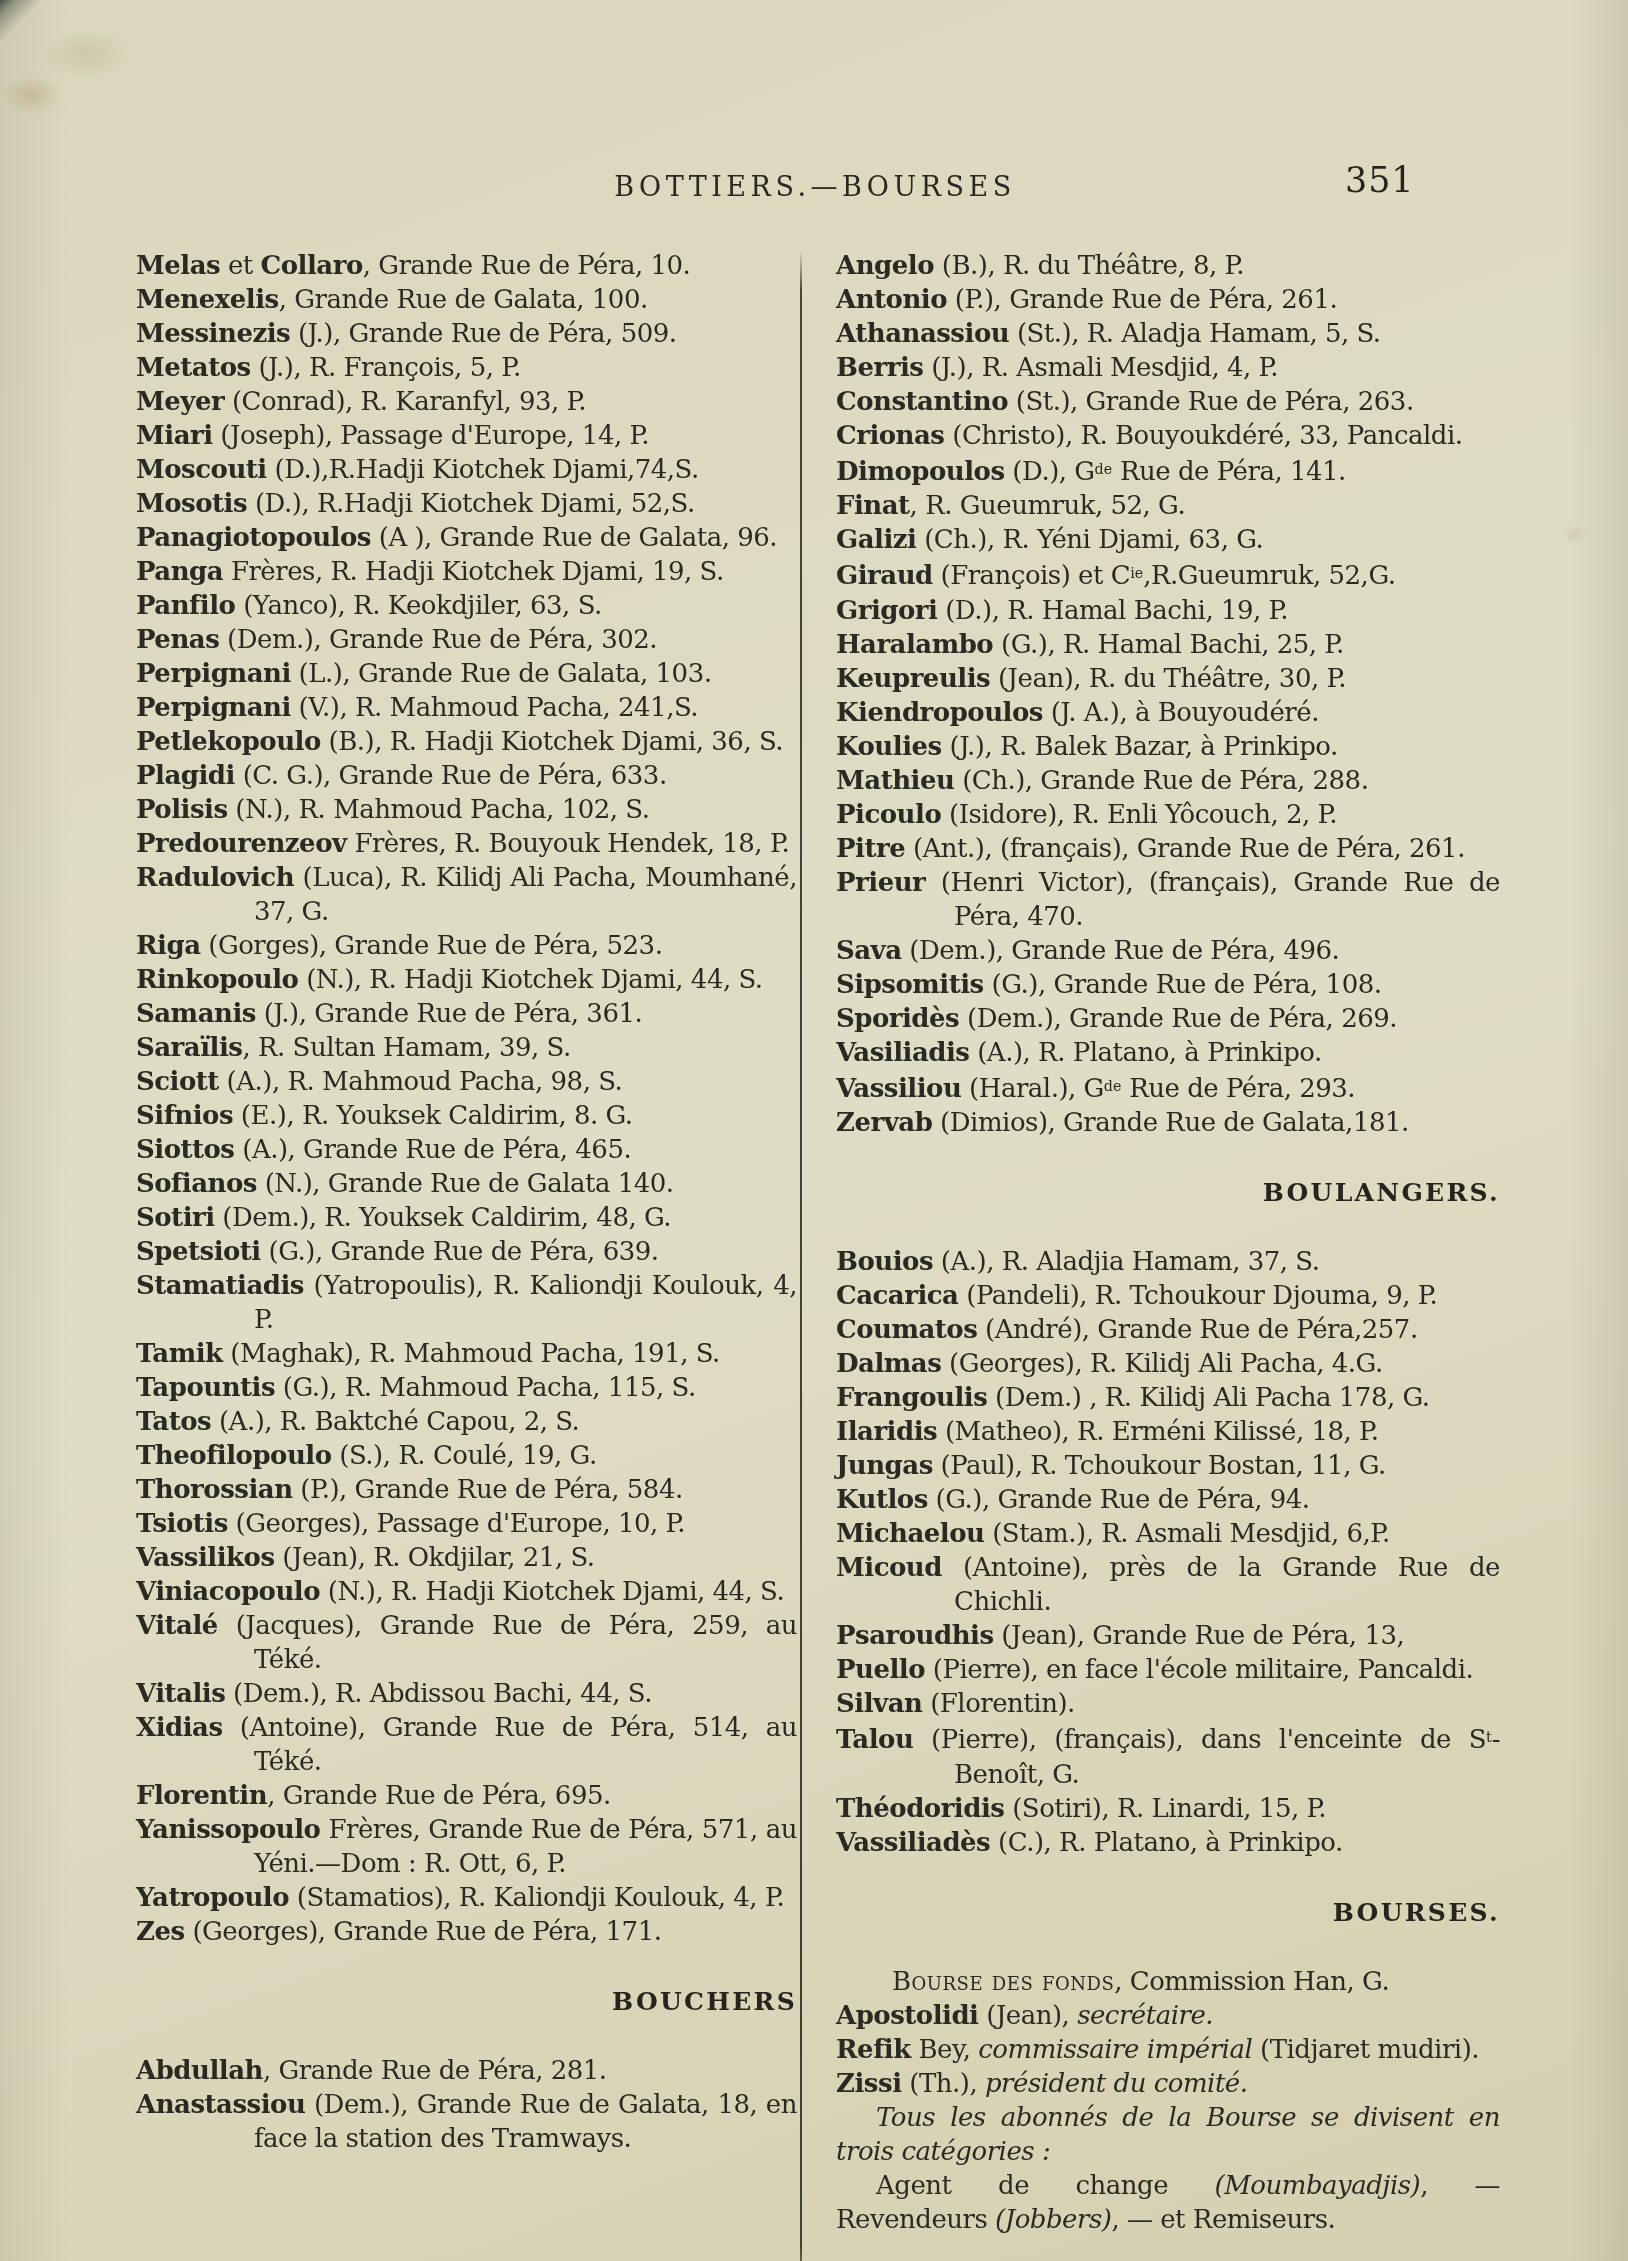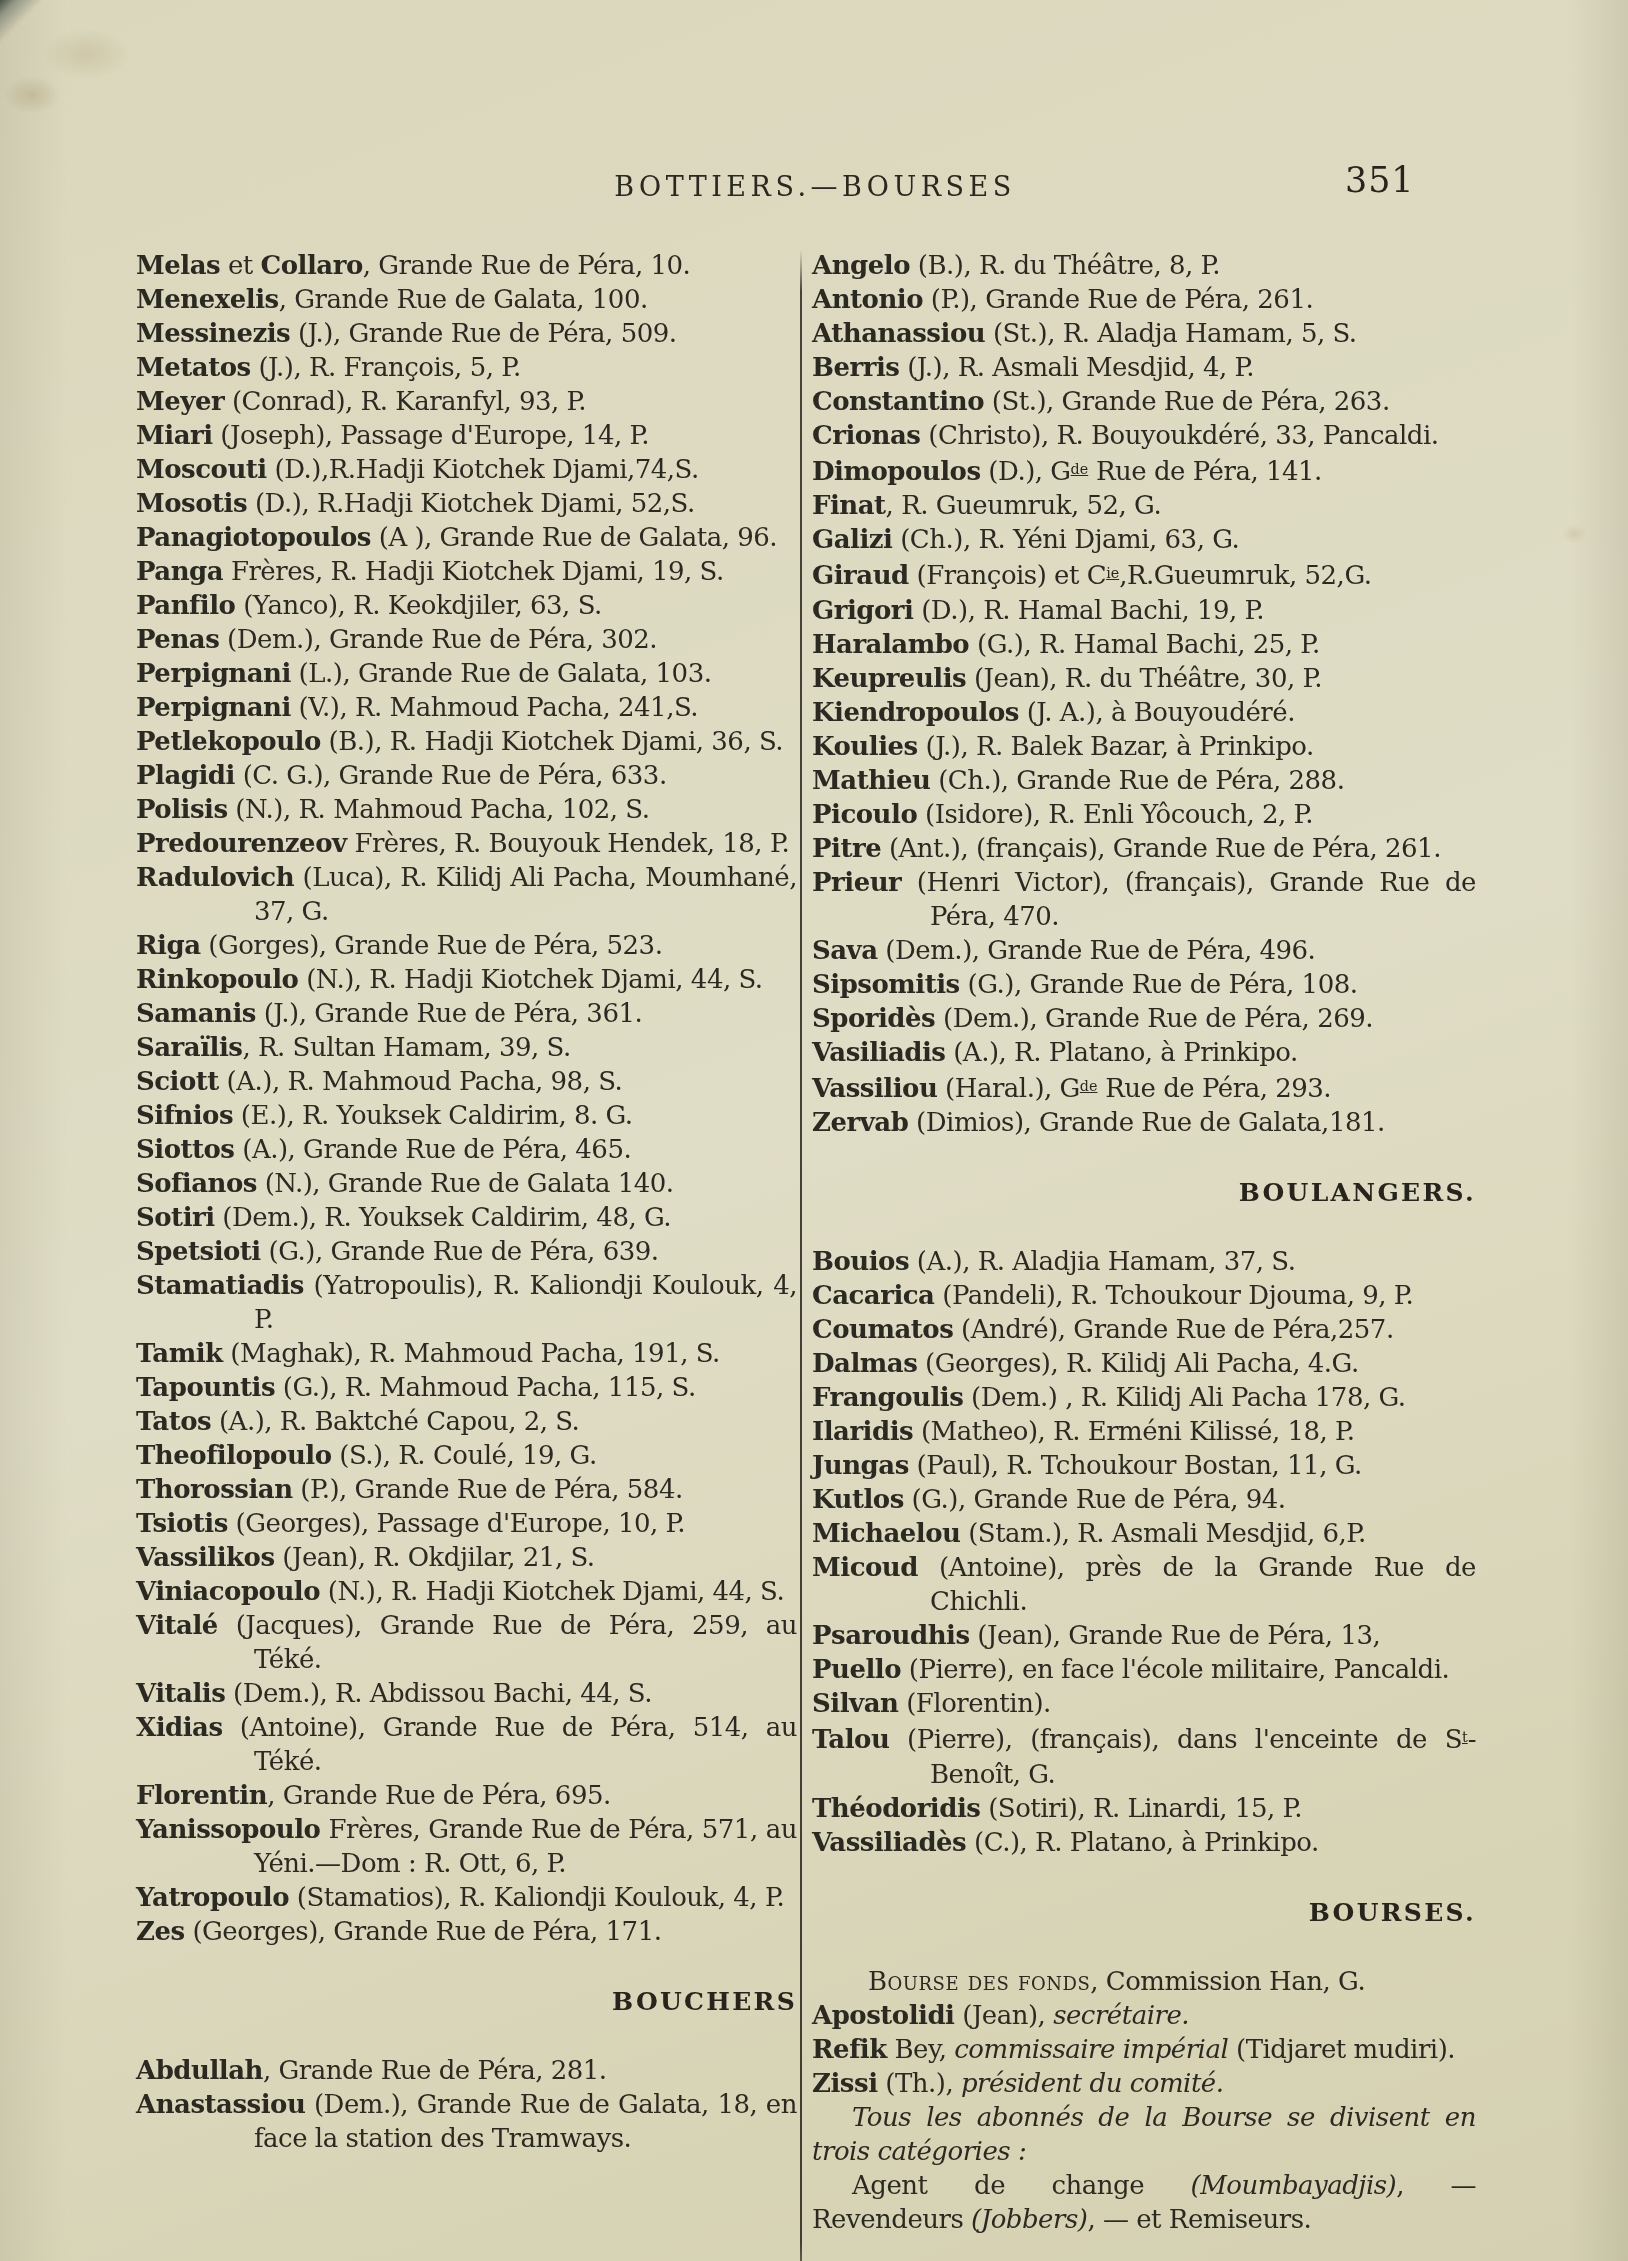--- a/index.html
+++ b/index.html
@@ -32,30 +32,30 @@
   .page-number {
     position:absolute; top:160px; left:1345px;
     font-size:35px; font-weight:normal; color:#26241c; letter-spacing:0.9px;
   }
   .divider {
     position:absolute; left:800px; top:250px; width:2.3px; height:2076px;
     background:linear-gradient(to bottom, rgba(60,58,48,0) 0%, #46443a 2%, #403e34 96%, rgba(60,58,48,0) 100%);
   }
   .col { position:absolute; top:248px; font-size:26px; }
   .col-left  { left:136px;  width:661px; }
-  .col-right { left:812px; width:664px; }
+  .col-right { left:836px; width:664px; }
   .entry {
     text-align:justify; line-height:34px; letter-spacing:-0.5px;
     padding-left:118px; text-indent:-118px;
   }
   .entry.para { padding-left:0; text-indent:40px; }
   .seg-b { font-weight:bold; }
   .seg-i { font-style:italic; }
   .seg-sc { font-variant:small-caps; letter-spacing:0.5px;margin-left:16px; }
-  .seg-sup { vertical-align:0.45em; font-size:0.55em; text-decoration:underline; letter-spacing:0; }
+  .seg-sup { vertical-align:0.45em; font-size:0.55em; letter-spacing:0; }
   .col-heading {
     text-align:right; font-weight:bold; font-size:25px; letter-spacing:2.3px;
     color:#26241c; margin:37px 0 34px 0; line-height:34px;
   }
 </style>
 </head>
 <body>
 
 <div class="page">
   <div class="corner-mark"></div>

